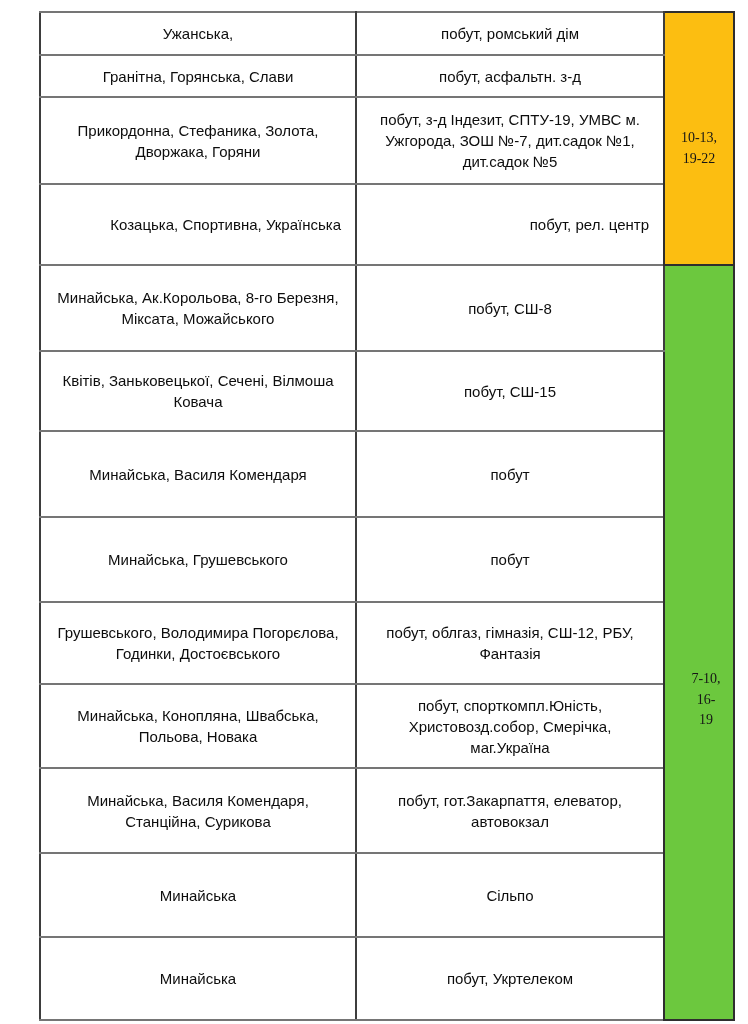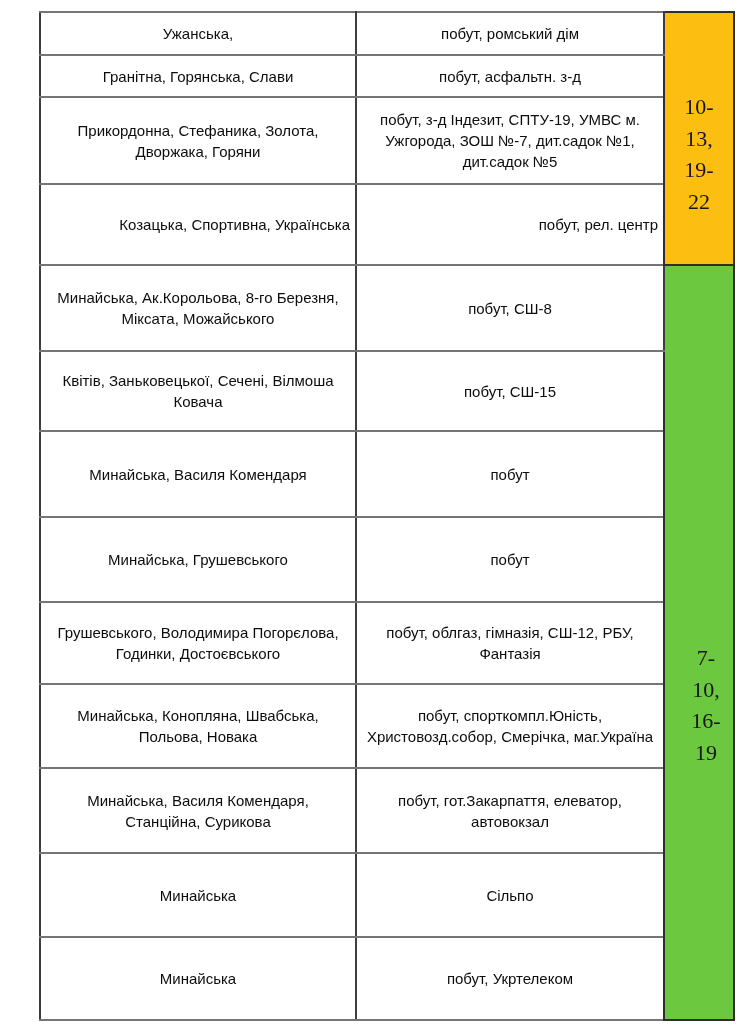--- a/index.html
+++ b/index.html
@@ -32,27 +32,27 @@
     border-top: 2px solid #757575;
     border-bottom: 2px solid #757575;
     border-left: 2px solid #3d3d3d;
     border-right: 2px solid #3d3d3d;
     text-align: center;
     vertical-align: middle;
     font-size: 15px;
     line-height: 1.4;
     color: #0d0d0d;
     white-space: pre-line;
-    padding: 2px 5px;
+    padding: 2px 14px;
     overflow: hidden;
   }
 
   td.time-cell {
     font-family: "Liberation Serif", serif;
-    font-size: 22px;
+    font-size: 14px;
     line-height: 1.45;
     color: #161616;
     border: 2px solid #2e2e2e;
     padding: 12px;
   }
   .time-label {
     display: inline-block;
     white-space: pre-line;
   }
   .time-label.shift-down {

